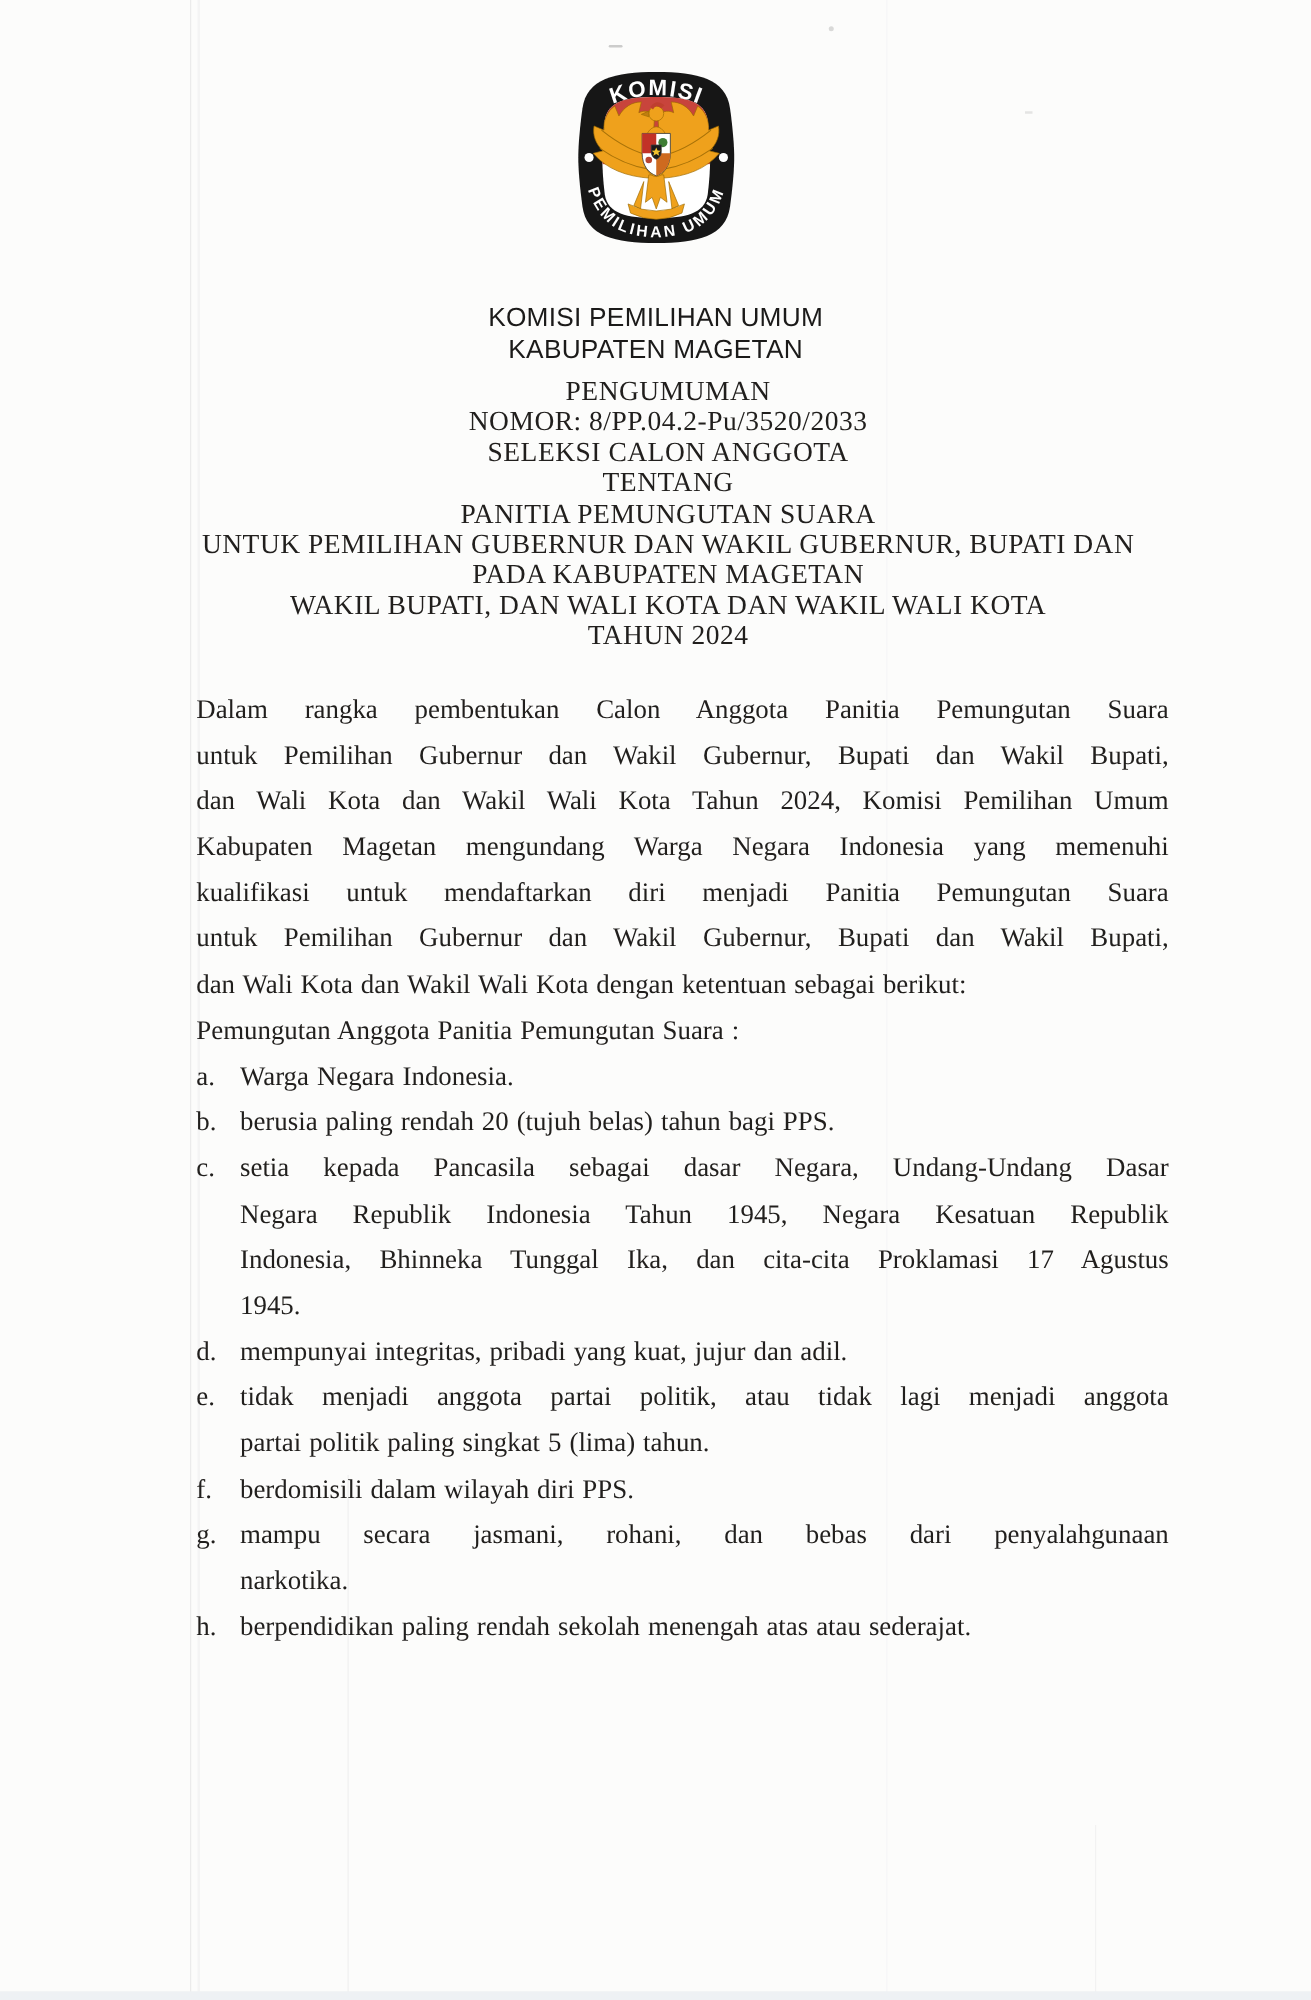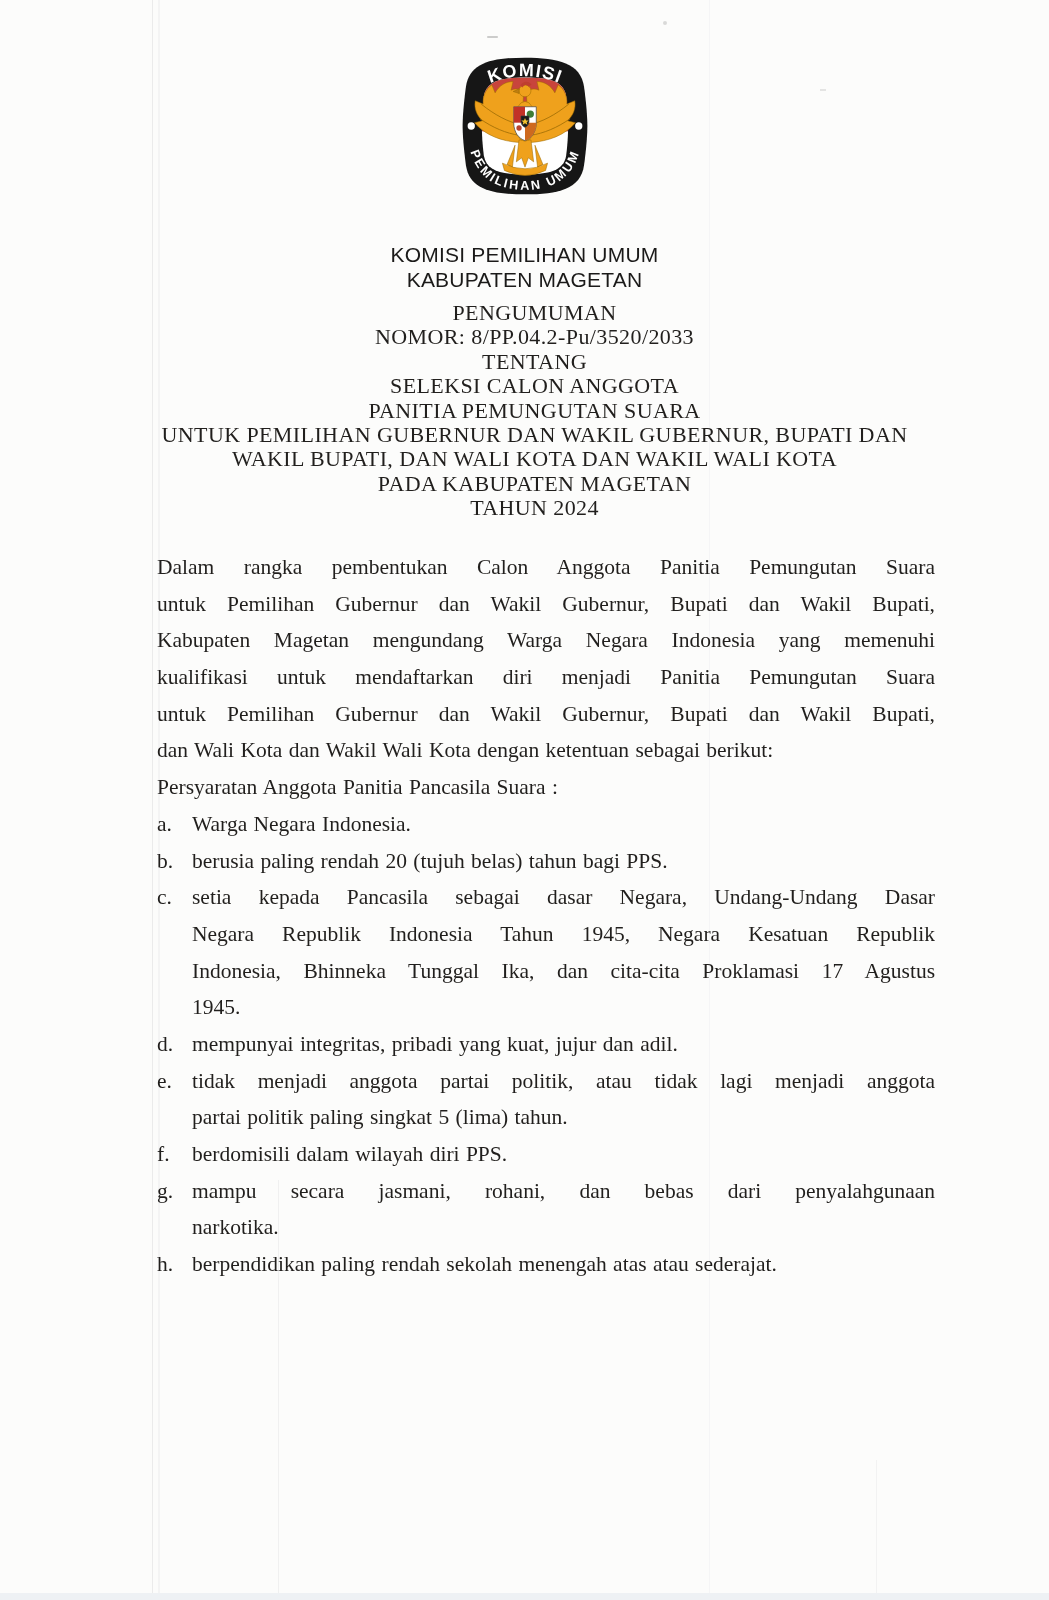--- a/index.html
+++ b/index.html
@@ -135,38 +135,39 @@
   </div>
 
   <div class="org-header">
     <div>KOMISI PEMILIHAN UMUM</div>
     <div>KABUPATEN MAGETAN</div>
   </div>
 
   <div class="title-block" id="title-block">
       <div class="title-line">PENGUMUMAN</div>
       <div class="title-line">NOMOR: 8/PP.04.2-Pu/3520/2033</div>
+      <div class="title-line">SELEKSI CALON ANGGOTA</div>
       <div class="title-line">TENTANG</div>
-      <div class="title-line">SELEKSI CALON ANGGOTA</div>
       <div class="title-line">PANITIA PEMUNGUTAN SUARA</div>
       <div class="title-line">UNTUK PEMILIHAN GUBERNUR DAN WAKIL GUBERNUR, BUPATI DAN</div>
+      <div class="title-line">PADA KABUPATEN MAGETAN</div>
       <div class="title-line">WAKIL BUPATI, DAN WALI KOTA DAN WAKIL WALI KOTA</div>
-      <div class="title-line">PADA KABUPATEN MAGETAN</div>
       <div class="title-line">TAHUN 2024</div>
     </div>
 
   <div class="body-block">
     <div id="body-par">
         <div class="bline j">Dalam rangka pembentukan Calon Anggota Panitia Pemungutan Suara</div>
         <div class="bline j">untuk Pemilihan Gubernur dan Wakil Gubernur, Bupati dan Wakil Bupati,</div>
+        <div class="bline j">dan Wali Kota dan Wakil Wali Kota Tahun 2024, Komisi Pemilihan Umum</div>
         <div class="bline j">Kabupaten Magetan mengundang Warga Negara Indonesia yang memenuhi</div>
         <div class="bline j">kualifikasi untuk mendaftarkan diri menjadi Panitia Pemungutan Suara</div>
         <div class="bline j">untuk Pemilihan Gubernur dan Wakil Gubernur, Bupati dan Wakil Bupati,</div>
         <div class="bline">dan Wali Kota dan Wakil Wali Kota dengan ketentuan sebagai berikut:</div>
-        <div class="bline">Persyaratan Anggota Panitia Pancasila Suara :</div>
+        <div class="bline">Pemungutan Anggota Panitia Pemungutan Suara :</div>
       </div>
     <div id="req-list">
         <div class="req-row">
           <span class="req-label bline">a.</span>
           <div class="req-body">
             <div class="bline">Warga Negara Indonesia.</div>
           </div>
         </div>
         <div class="req-row">
           <span class="req-label bline">b.</span>

